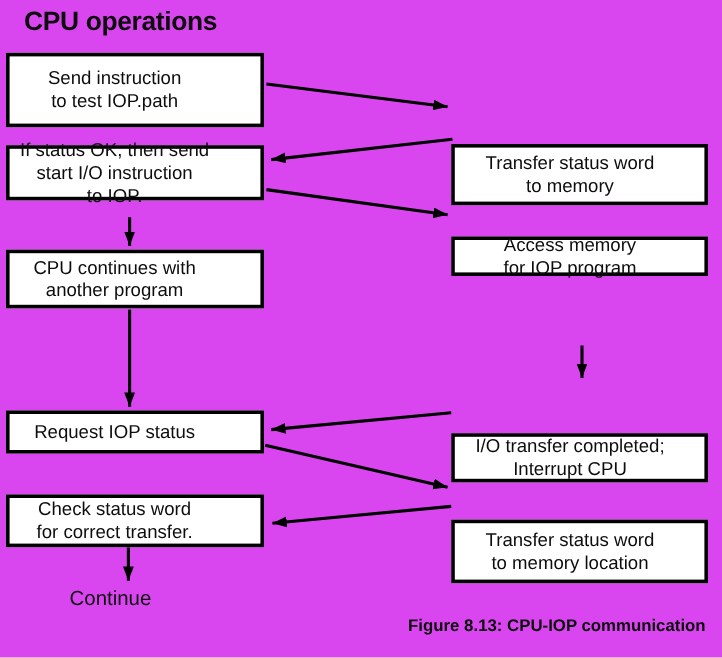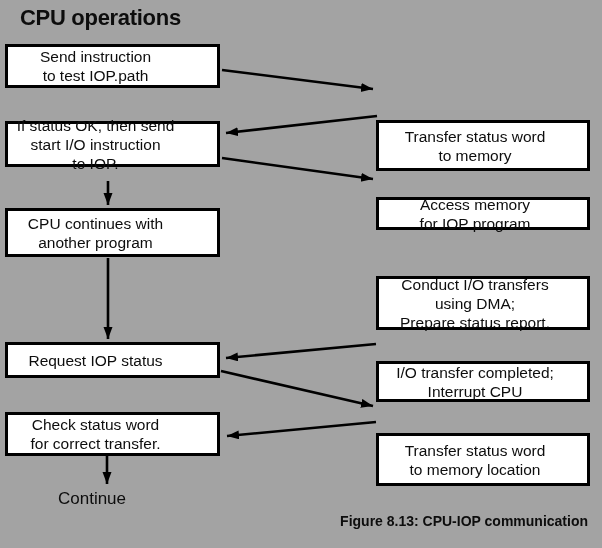--- a/index.html
+++ b/index.html
@@ -4,21 +4,21 @@
 <style>
   html, body {
     margin: 0;
     padding: 0;
     background: #ffffff;
   }
   .stage {
     position: relative;
     width: 602px;
     height: 548px;
-    background: #a3a3a3;
+    background: #d946ef;
     font-family: "Liberation Sans", sans-serif;
     color: #0d0d0d;
     overflow: hidden;
     text-decoration: underline;
   }
   .heading {
     position: absolute;
     font-size: 22px;
     font-weight: 600;
     white-space: nowrap;
@@ -36,21 +36,21 @@
     align-items: center;
     justify-content: center;
     text-align: center;
     font-size: 15.5px;
     line-height: 19px;
     white-space: pre-line;
   }
   .cpu { left: 5px;   width: 215px; padding-right: 34px; }
   .iop { left: 376px; width: 214px; padding-right: 16px; margin-top: 43px; }
 
-  .cpu1 { top: 44px;  height: 44px; }
+  .cpu1 { top: 44px;  height: 62px; }
   .cpu2 { top: 121px; height: 46px; }
   .cpu3 { top: 208px; height: 49px; }
   .cpu4 { top: 342px; height: 36px; }
   .cpu5 { top: 412px; height: 44px; }
 
   .iop1 { top: 77px;  height: 51px; }
   .iop2 { top: 154px; height: 33px; }
   .iop3 { top: 233px; height: 54px; }
   .iop4 { top: 318px; height: 41px; }
   .iop5 { top: 390px; height: 53px; }
@@ -113,23 +113,20 @@
   <div class="node cpu cpu3">CPU continues with
 another program</div>
   <div class="node cpu cpu4">Request IOP status</div>
   <div class="node cpu cpu5">Check status word
 for correct transfer.</div>
 
   <div class="node iop iop1">Transfer status word
 to memory</div>
   <div class="node iop iop2">Access memory
 for IOP program</div>
-  <div class="node iop iop3">Conduct I/O transfers
-using DMA;
-Prepare status report.</div>
   <div class="node iop iop4">I/O transfer completed;
 Interrupt CPU</div>
   <div class="node iop iop5">Transfer status word
 to memory location</div>
 
   <div class="continue-label">Continue</div>
   <div class="caption">Figure 8.13: CPU-IOP communication</div>
 
 </div>
 

